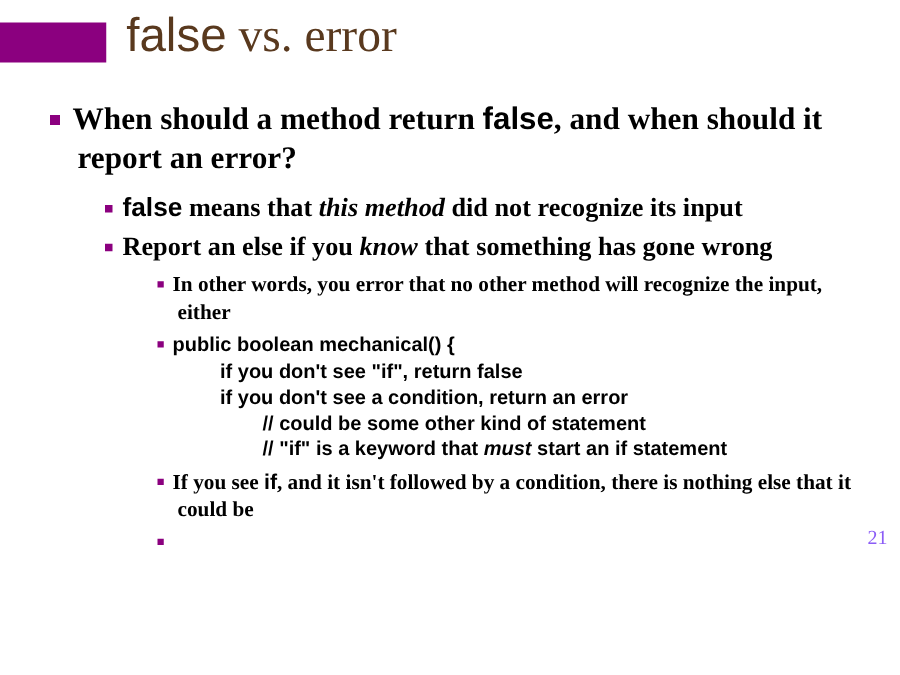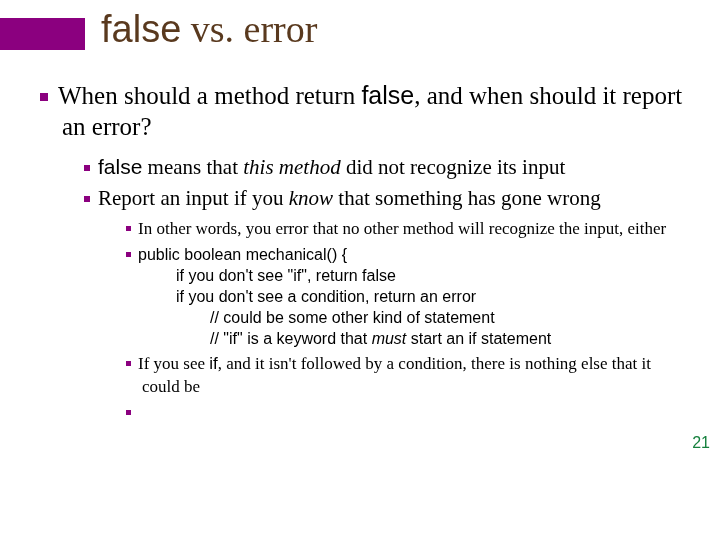--- a/index.html
+++ b/index.html
@@ -38,20 +38,21 @@
   }
   .title .code-word {
     font-family: "Comic Sans MS", "Comic Sans", cursive, sans-serif;
     color: #59391e;
   }
   .body {
     position: absolute;
     top: 80px;
     left: 40px;
     right: 30px;
+    font-weight: bold;
   }
 
   .bullet {
     display: inline-block;
     width: 8px;
     height: 8px;
     background: #8b007f;
     margin-right: 10px;
     position: relative;
     top: -3px;
@@ -108,25 +109,25 @@
   }
   .code-inline {
     font-family: "Comic Sans MS", "Comic Sans", cursive, sans-serif;
   }
   .ind1 { padding-left: 34px; }
   .ind2 { padding-left: 68px; }
   .em { font-style: italic; }
 
   .page-num {
     position: absolute;
-    bottom: 8px;
+    bottom: 20px;
     right: 10px;
     font-size: 16px;
-    font-family: Liberation Sans, sans-serif;
-    color: #15803d;
+    font-family: Liberation Serif, serif;
+    color: #8b5cf6;
   }
 </style>
 </head>
 <body>
 
 <div class="slide">
 
   <div class="title-wrap">
     <div class="bar"></div>
     <div class="title">
@@ -140,21 +141,21 @@
       <span class="bullet"></span><span>When should a method return </span><span class="code-inline">false</span><span>, and when should it report an error?</span>
     </div>
 
     <div class="l2-group">
 
       <div class="l2">
         <span class="bullet sm"></span><span class="code-inline">false</span><span> means that </span><span class="em">this method</span><span> did not recognize its input</span>
       </div>
 
       <div class="l2">
-        <span class="bullet sm"></span><span>Report an input if you </span><span class="em">know</span><span> that something has gone wrong</span>
+        <span class="bullet sm"></span><span>Report an else if you </span><span class="em">know</span><span> that something has gone wrong</span>
       </div>
 
       <div class="l3-group">
 
         <div class="l3">
           <span class="bullet xs"></span><span>In other words, you error that no other method will recognize the input, either</span>
         </div>
 
         <div class="l3">
           <span class="bullet xs"></span><span class="codeblock">public boolean mechanical() {</span>

